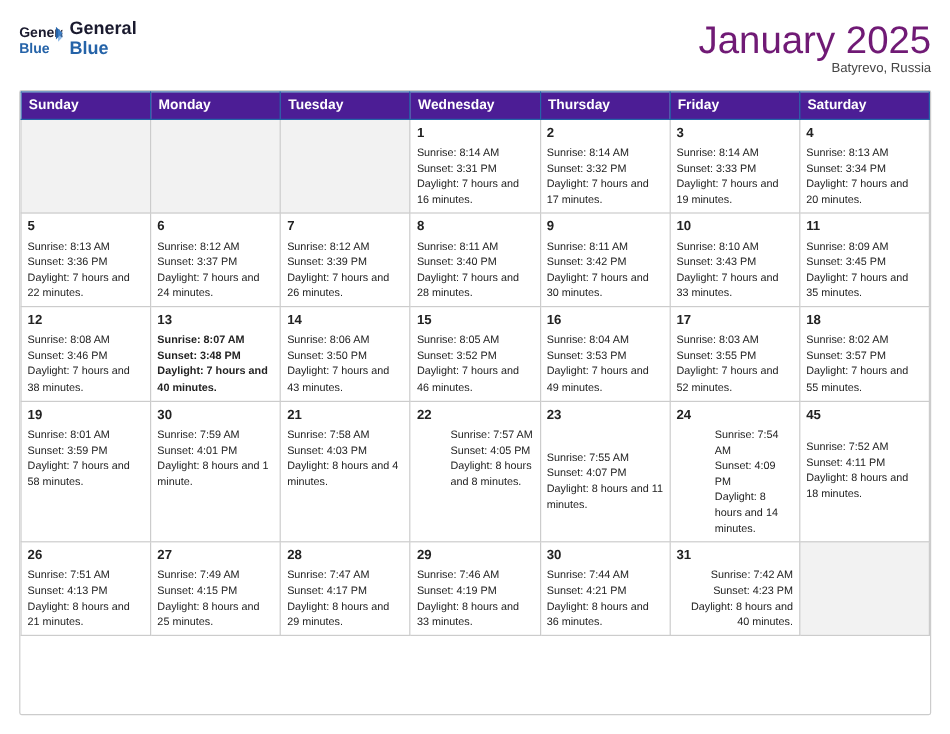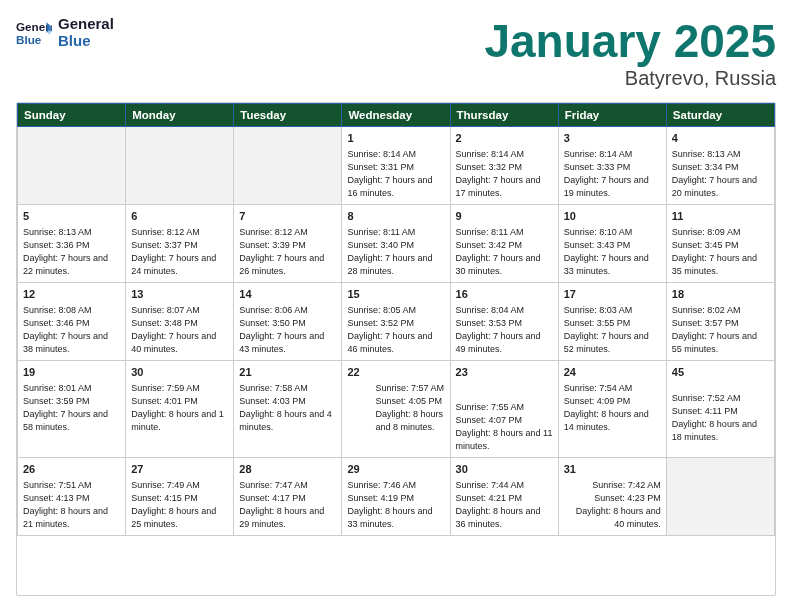--- a/index.html
+++ b/index.html
@@ -25,43 +25,43 @@
     }
     .logo-wrapper {
       display: flex;
       align-items: center;
       gap: 4px;
     }
     .title-area {
       text-align: right;
     }
     .calendar-title {
-      font-size: 46px;
-      font-weight: bold;
-      color: #0f766e;
+      font-size: 32px;
+      font-weight: normal;
+      color: #701a75;
       line-height: 1.1;
     }
     .calendar-subtitle {
-      font-size: 20px;
+      font-size: 11px;
       color: #444;
     }
     .calendar {
       flex: 1;
       border: 1px solid #ccc;
       border-radius: 2px;
       overflow: hidden;
     }
     table.cal-table {
       width: 100%;
       border-collapse: collapse;
       table-layout: fixed;
       flex: 1;
     }
     table.cal-table th {
-      background: #14532d;
+      background: #4c1d95;
       color: #fff;
       font-size: 11.5px;
       font-weight: bold;
       padding: 5px 6px;
       text-align: left;
       border: 1px solid #2563a8;
     }
     table.cal-table td {
       border: 1px solid #ccc;
       vertical-align: top;
@@ -173,21 +173,21 @@
               <span style="display: block; line-height: 1.45;">Sunrise: 8:09 AM<br>Sunset: 3:45 PM<br>Daylight: 7 hours and 35 minutes.</span>
             </td>
           </tr>
           <tr>
             <td>
               <span class="day-number">12</span>
               <span style="display: block; line-height: 1.45;">Sunrise: 8:08 AM<br>Sunset: 3:46 PM<br>Daylight: 7 hours and 38 minutes.</span>
             </td>
             <td>
               <span class="day-number">13</span>
-              <span style="display: block; line-height: 1.45;">Sunrise: 8:07 AM<br>Sunset: 3:48 PM<br>Daylight: 7 hours and 40 minutes.</span>
+              <span style="display: block; line-height: 1.45; font-weight: bold;">Sunrise: 8:07 AM<br>Sunset: 3:48 PM<br>Daylight: 7 hours and 40 minutes.</span>
             </td>
             <td>
               <span class="day-number">14</span>
               <span style="display: block; line-height: 1.45;">Sunrise: 8:06 AM<br>Sunset: 3:50 PM<br>Daylight: 7 hours and 43 minutes.</span>
             </td>
             <td>
               <span class="day-number">15</span>
               <span style="display: block; line-height: 1.45;">Sunrise: 8:05 AM<br>Sunset: 3:52 PM<br>Daylight: 7 hours and 46 minutes.</span>
             </td>
             <td>
@@ -219,21 +219,21 @@
             <td>
               <span class="day-number">22</span>
               <span style="display: block; line-height: 1.45; margin-left: 28px;">Sunrise: 7:57 AM<br>Sunset: 4:05 PM<br>Daylight: 8 hours and 8 minutes.</span>
             </td>
             <td>
               <span class="day-number">23</span>
               <span style="display: block; line-height: 1.45; margin-top: 20px;">Sunrise: 7:55 AM<br>Sunset: 4:07 PM<br>Daylight: 8 hours and 11 minutes.</span>
             </td>
             <td>
               <span class="day-number">24</span>
-              <span style="display: block; line-height: 1.45;">Sunrise: 7:54 AM<br>Sunset: 4:09 PM<br>Daylight: 8 hours and 14 minutes.</span>
+              <span style="display: block; line-height: 1.45; margin-left: 32px;">Sunrise: 7:54 AM<br>Sunset: 4:09 PM<br>Daylight: 8 hours and 14 minutes.</span>
             </td>
             <td>
               <span class="day-number">45</span>
               <span style="display: block; line-height: 1.45; margin-top: 11px;">Sunrise: 7:52 AM<br>Sunset: 4:11 PM<br>Daylight: 8 hours and 18 minutes.</span>
             </td>
           </tr>
           <tr>
             <td>
               <span class="day-number">26</span>
               <span style="display: block; line-height: 1.45;">Sunrise: 7:51 AM<br>Sunset: 4:13 PM<br>Daylight: 8 hours and 21 minutes.</span>

